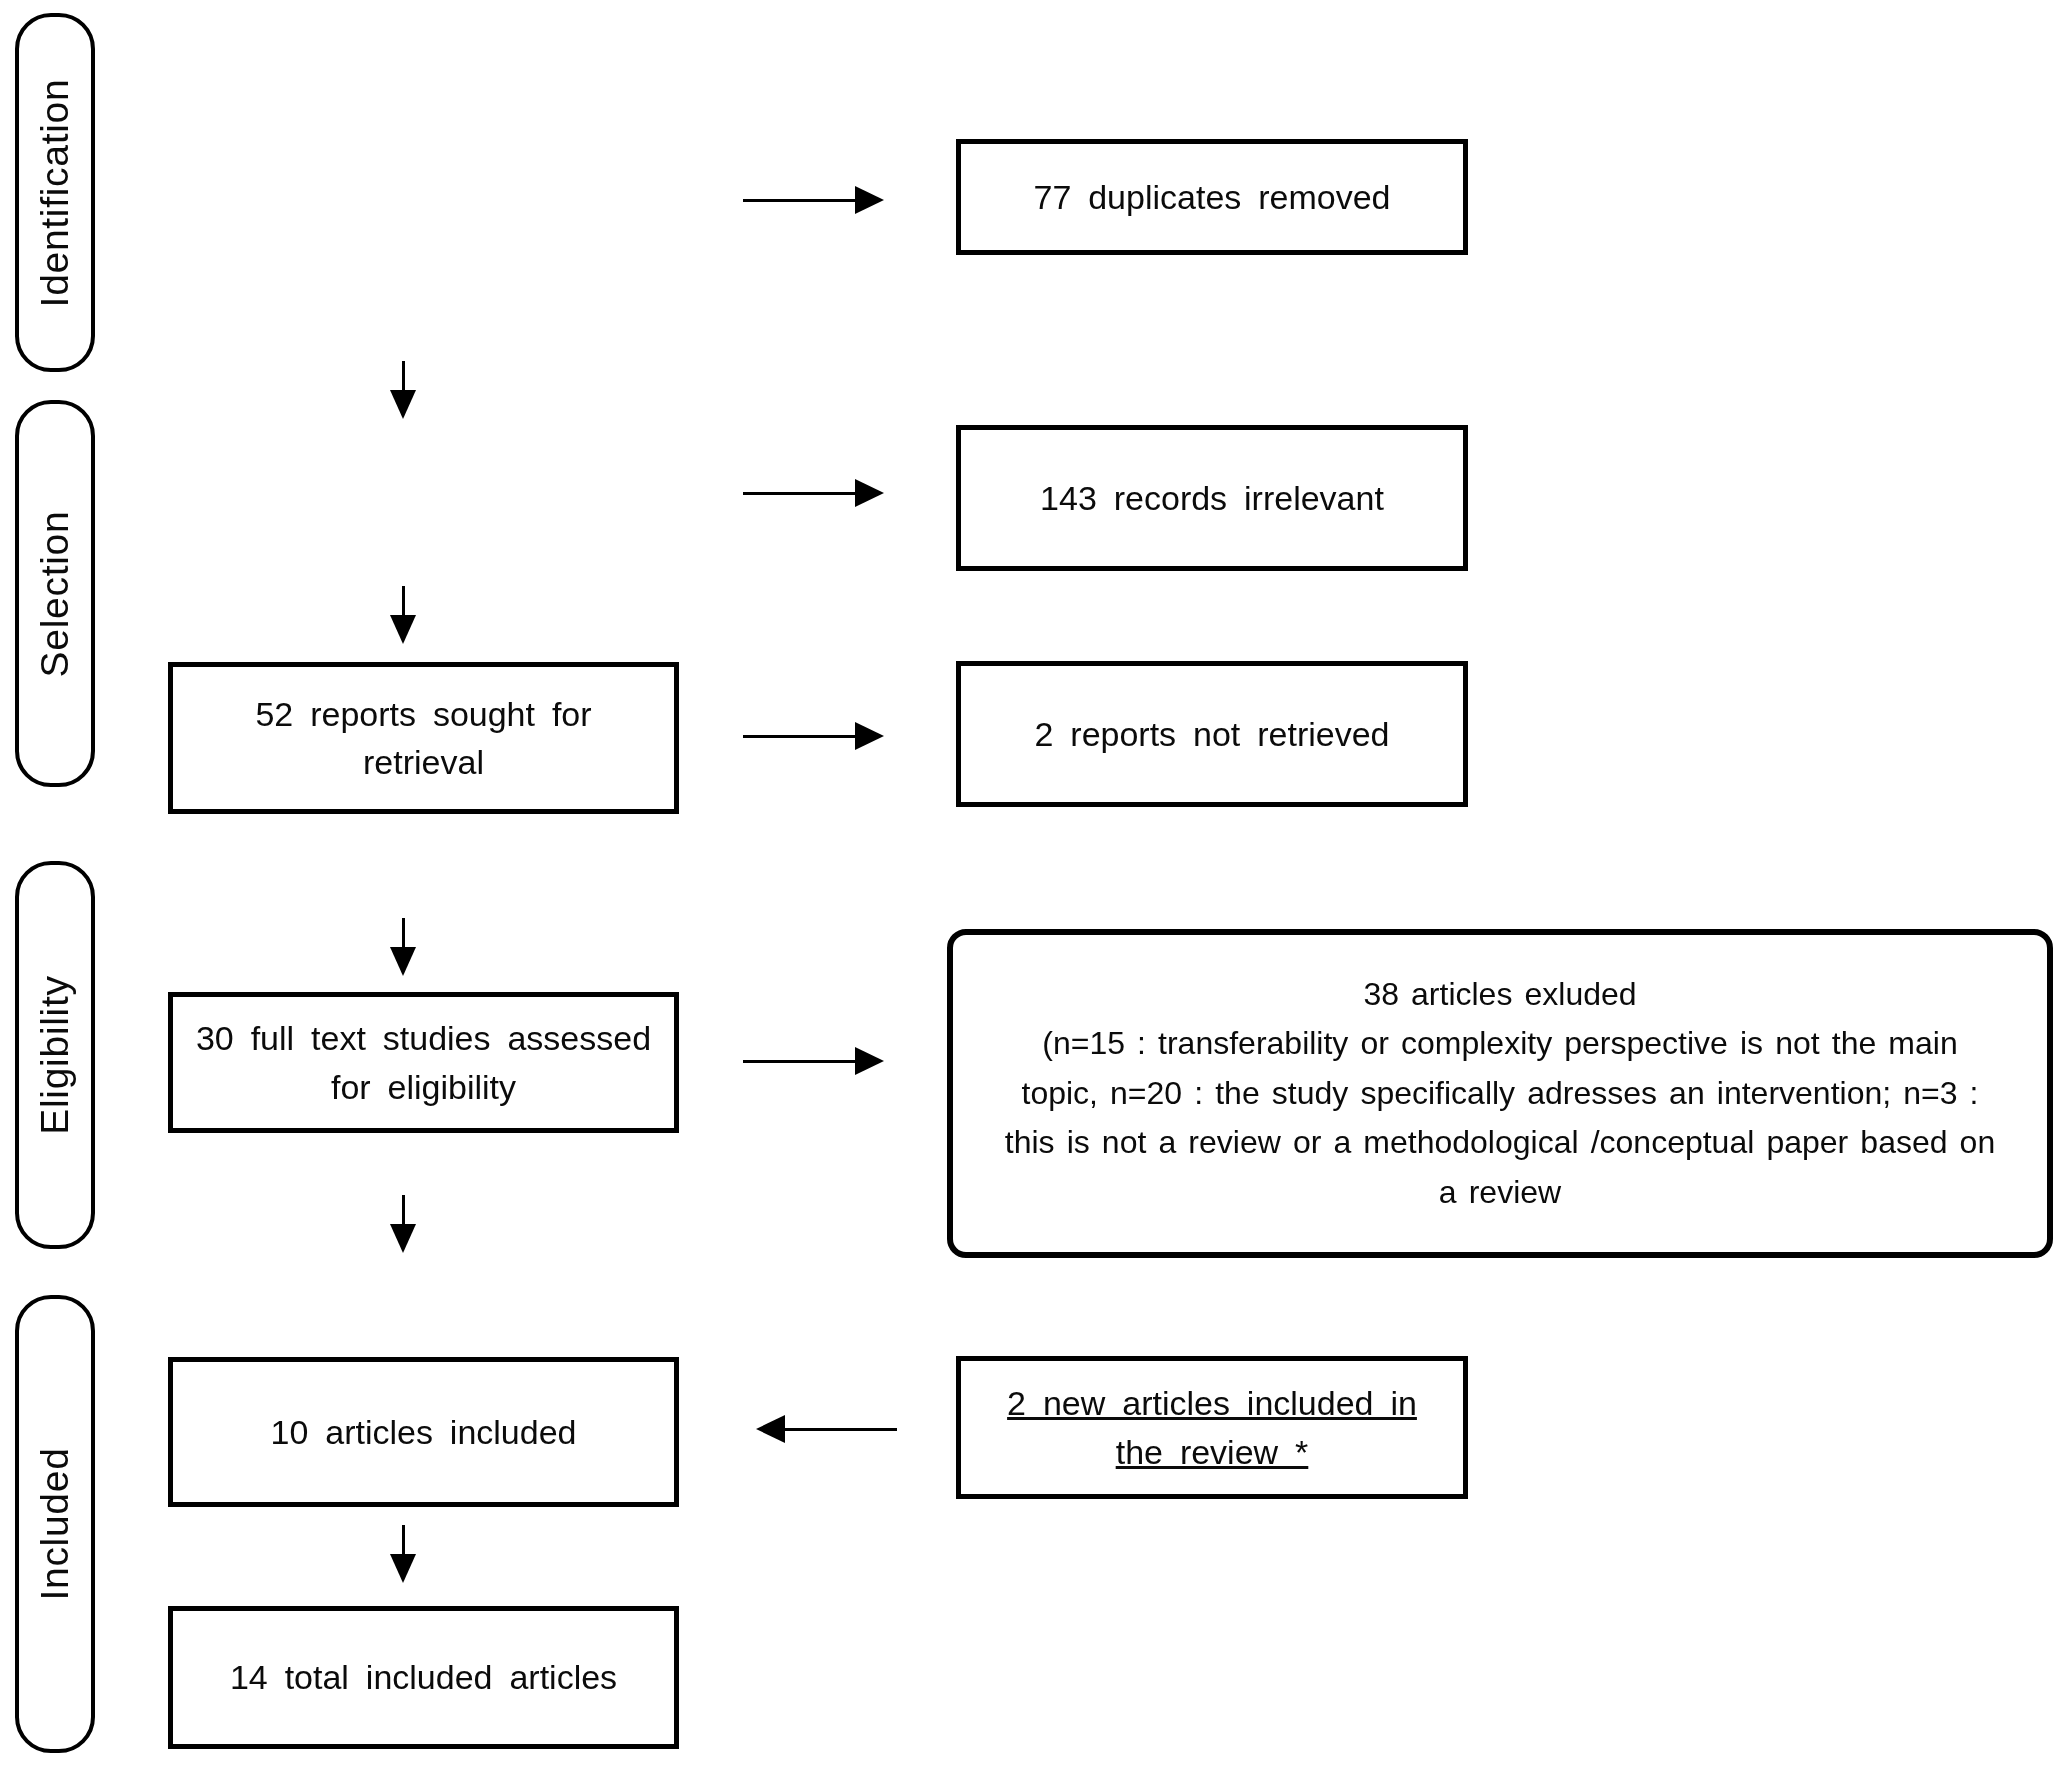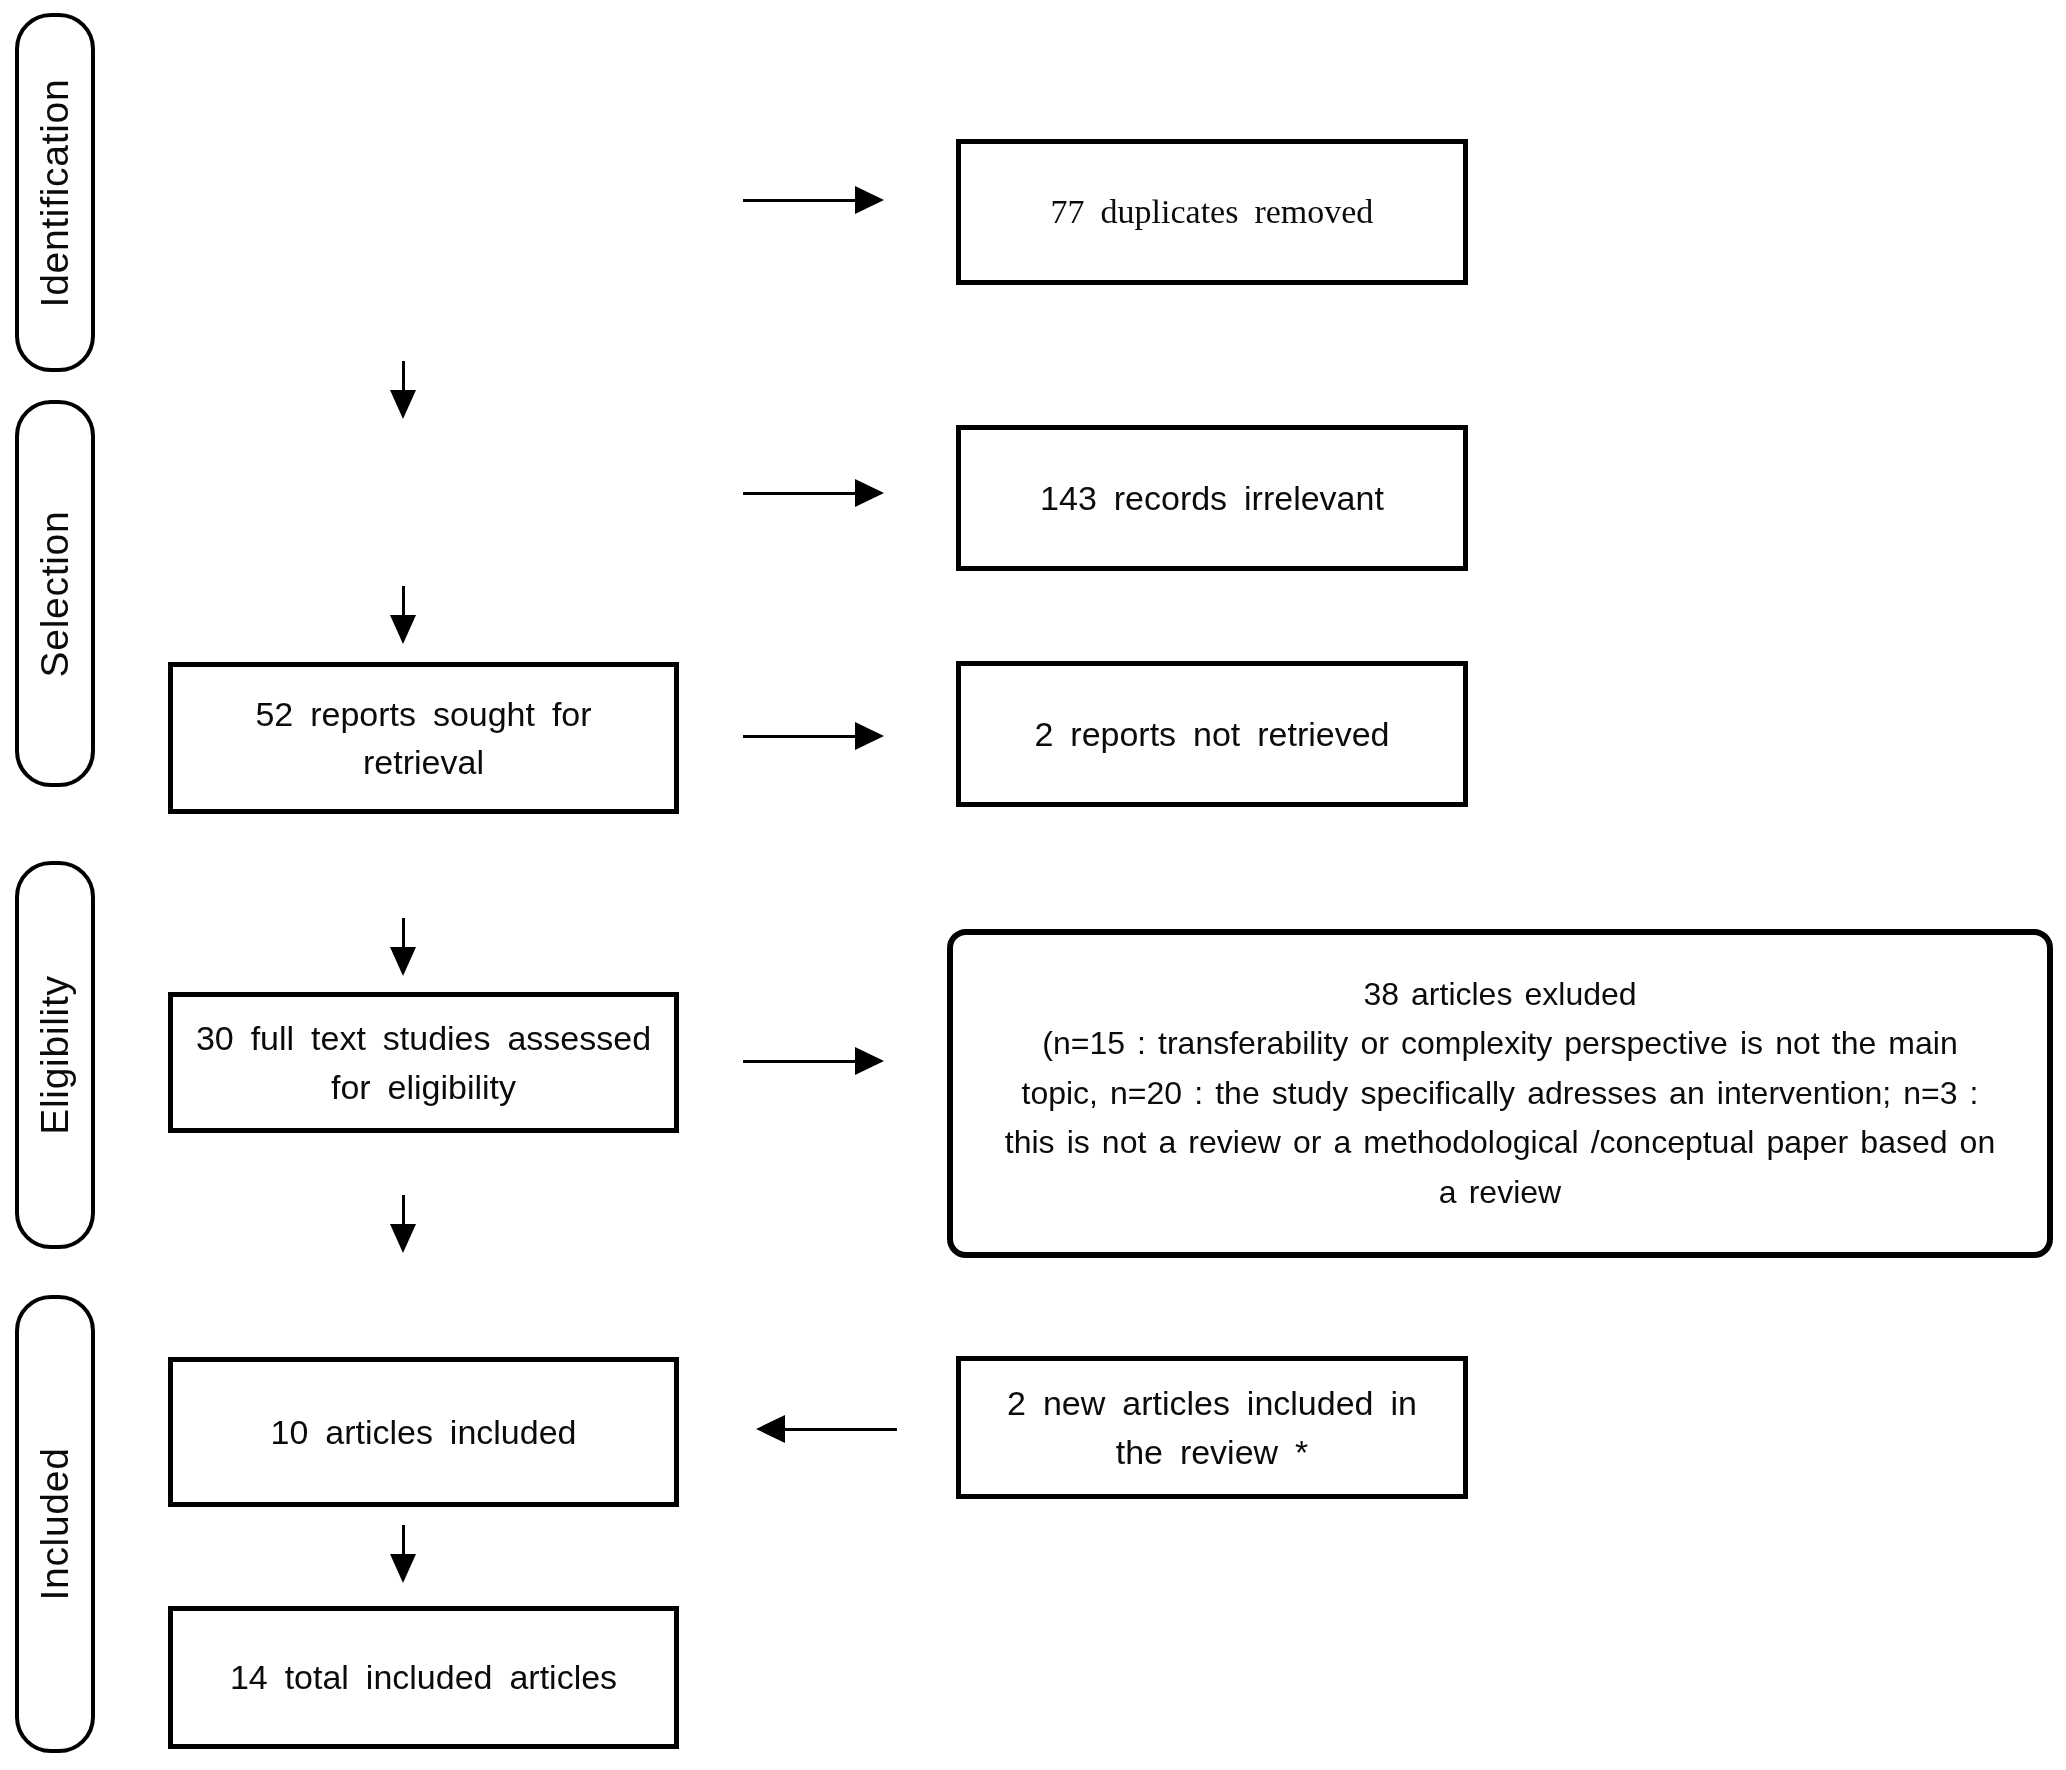--- a/index.html
+++ b/index.html
@@ -91,37 +91,37 @@
     <span class="txt">30 full text studies assessed
 for eligibility</span>
   </div>
   <div class="box" style="left:168px; top:1357px; width:511px; height:150px;">
     <span class="txt">10 articles included</span>
   </div>
   <div class="box" style="left:168px; top:1606px; width:511px; height:143px;">
     <span class="txt">14 total included articles</span>
   </div>
 
-  <div class="box" style="left:956px; top:139px; width:512px; height:146px;font-family:Liberation Serif, serif;">
+  <div class="box" style="left:956px; top:139px; width:512px; height:116px;">
     <span class="txt">77 duplicates removed</span>
   </div>
   <div class="box" style="left:956px; top:425px; width:512px; height:146px;">
     <span class="txt">143 records irrelevant</span>
   </div>
   <div class="box" style="left:956px; top:661px; width:512px; height:146px;">
     <span class="txt">2 reports not retrieved</span>
   </div>
   <div class="box bigbox" style="left:947px; top:929px; width:1106px; height:329px;border-radius:19px;">
     <span class="txt">38 articles exluded
 (n=15 : transferability or complexity perspective is not the main
 topic, n=20 : the study specifically adresses an intervention; n=3 :
 this is not a review or a methodological /conceptual paper based on
 a review</span>
   </div>
-  <div class="box" style="left:956px; top:1356px; width:512px; height:143px;">
+  <div class="box" style="left:956px; top:1356px; width:512px; height:143px;text-decoration:underline;">
     <span class="txt">2 new articles included in
 the review *</span>
   </div>
 
   <div class="arrow-down" style="left:390px; top:361px;">
     <div class="stem"></div>
       <div class="head"></div>
   </div>
   <div class="arrow-down" style="left:390px; top:586px;">
     <div class="stem"></div>

